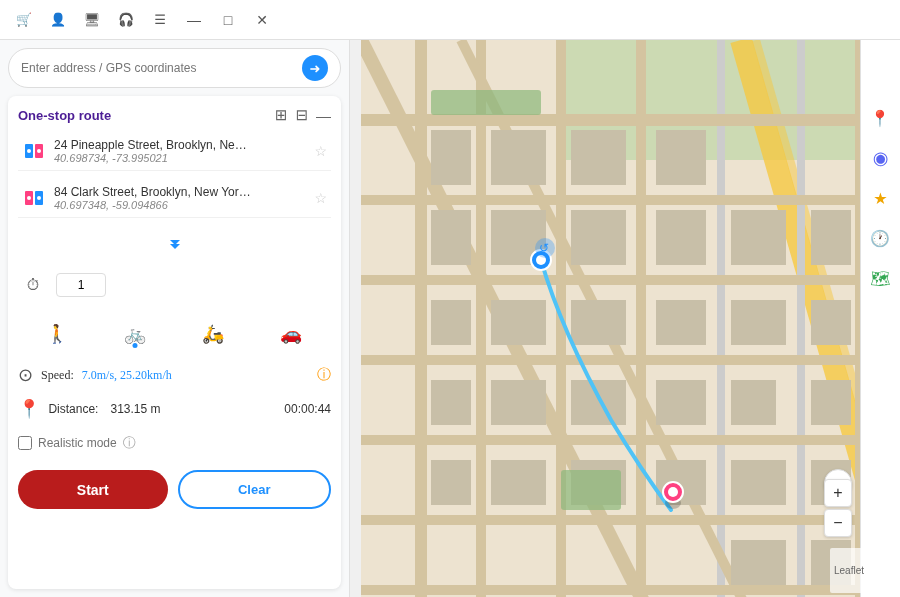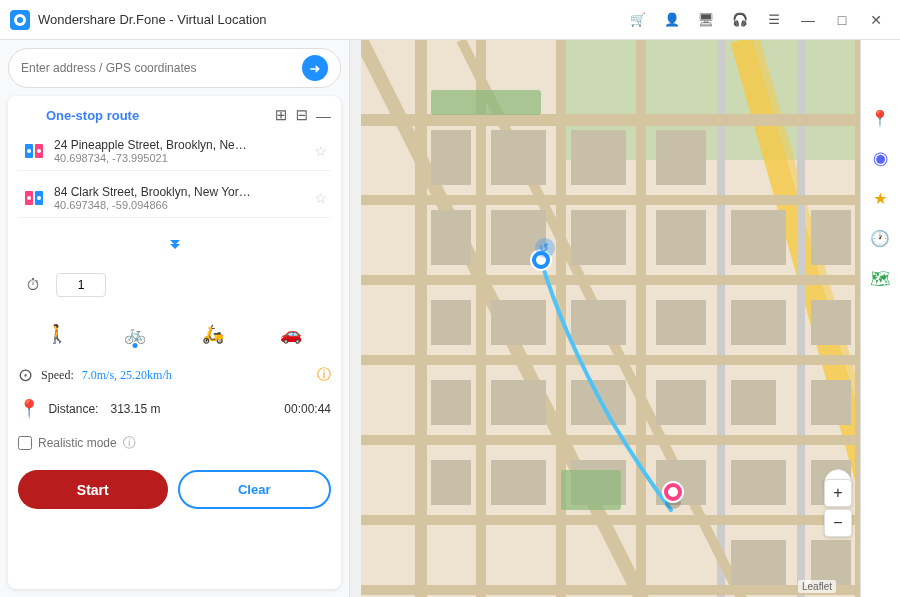--- a/index.html
+++ b/index.html
@@ -37,29 +37,29 @@
     .search-input { border: none; outline: none; flex: 1; font-size: 12px; color: #999; background: transparent; }
     .search-go { width: 26px; height: 26px; background: #1e90ff; border-radius: 50%; display: flex; align-items: center; justify-content: center; cursor: pointer; color: white; font-size: 13px; }
 
     
     .route-panel {
       background: white; margin: 0 8px 8px 8px; border-radius: 8px;
       padding: 10px; flex: 1; display: flex; flex-direction: column; gap: 8px;
       box-shadow: 0 1px 4px rgba(0,0,0,0.1);
     }
     .route-header { display: flex; align-items: center; justify-content: space-between; }
-    .route-title { font-size: 13px; font-weight: 600; color: #3b82f6; margin-left: 28px; }
+    .route-title { font-size: 13px; font-weight: 600; color: #4c1d95; }
     .route-header-icons { display: flex; gap: 8px; align-items: center; color: #666; font-size: 15px; cursor: pointer; }
 
     
     .waypoint { display: flex; align-items: center; gap: 8px; padding: 6px 4px; border-bottom: 1px solid #f0f0f0; }
     .waypoint-icon { width: 24px; height: 24px; display: flex; align-items: center; justify-content: center; }
     .waypoint-text { flex: 1; }
     .waypoint-addr { font-size: 12px; color: #333; white-space: nowrap; overflow: hidden; text-overflow: ellipsis; max-width: 200px; }
-    .waypoint-coords { font-size: 11px; color: #888; }
+    .waypoint-coords { font-size: 11px; color: #888; font-style: italic; }
     .waypoint-star { color: #ccc; cursor: pointer; font-size: 14px; }
 
     
     .arrow-sep { display: flex; justify-content: center; padding: 4px 0; color: #1e90ff; font-size: 18px; }
 
     
     .trip-settings { display: flex; align-items: center; gap: 8px; padding: 4px 0; }
     .trip-num-input {
       width: 50px; border: 1px solid #ddd; border-radius: 4px;
       padding: 4px 6px; font-size: 12px; text-align: center;
@@ -154,37 +154,28 @@
     .location-btn {
       position: absolute; right: 48px; bottom: 100px;
       width: 28px; height: 28px; background: white; border: 1px solid #ddd;
       border-radius: 50%; display: flex; align-items: center; justify-content: center;
       cursor: pointer; font-size: 14px; color: #333;
       box-shadow: 0 1px 3px rgba(0,0,0,0.15); z-index: 5;
     }
 
     
     .leaflet-credit {
-      position: absolute; bottom: 4px; right: 64px; font-size: 10px; color: #666;
-      background: rgba(255,255,255,0.7); padding: 1px 4px; border-radius: 2px; z-index: 5;
+      position: absolute; bottom: 4px; right: 32px; font-size: 10px; color: #666;
+      background: rgba(255,255,255,0.7); padding: 17px 4px; border-radius: 2px; z-index: 5;
     }
   </style>
 </head>
 <body>
 
 <div class="titlebar">
-  <div class="titlebar-left">
-    <div class="titlebar-icon">
-      <svg width="14" height="14" viewBox="0 0 14 14">
-          <circle cx="7" cy="7" r="6" fill="white"></circle>
-          <circle cx="7" cy="7" r="3" fill="#1e90ff"></circle>
-        </svg>
-    </div>
-    <span class="titlebar-title">Wondershare Dr.Fone - Virtual Location</span>
-  </div>
   <div class="top-icons">
     <div class="top-icon">🛒</div>
     <div class="top-icon">👤</div>
     <div class="top-icon">🖥</div>
     <div class="top-icon">🎧</div>
     <div class="top-icon">☰</div>
     <div class="titlebar-btn">—</div>
     <div class="titlebar-btn">□</div>
     <div class="titlebar-btn close">✕</div>
   </div>

